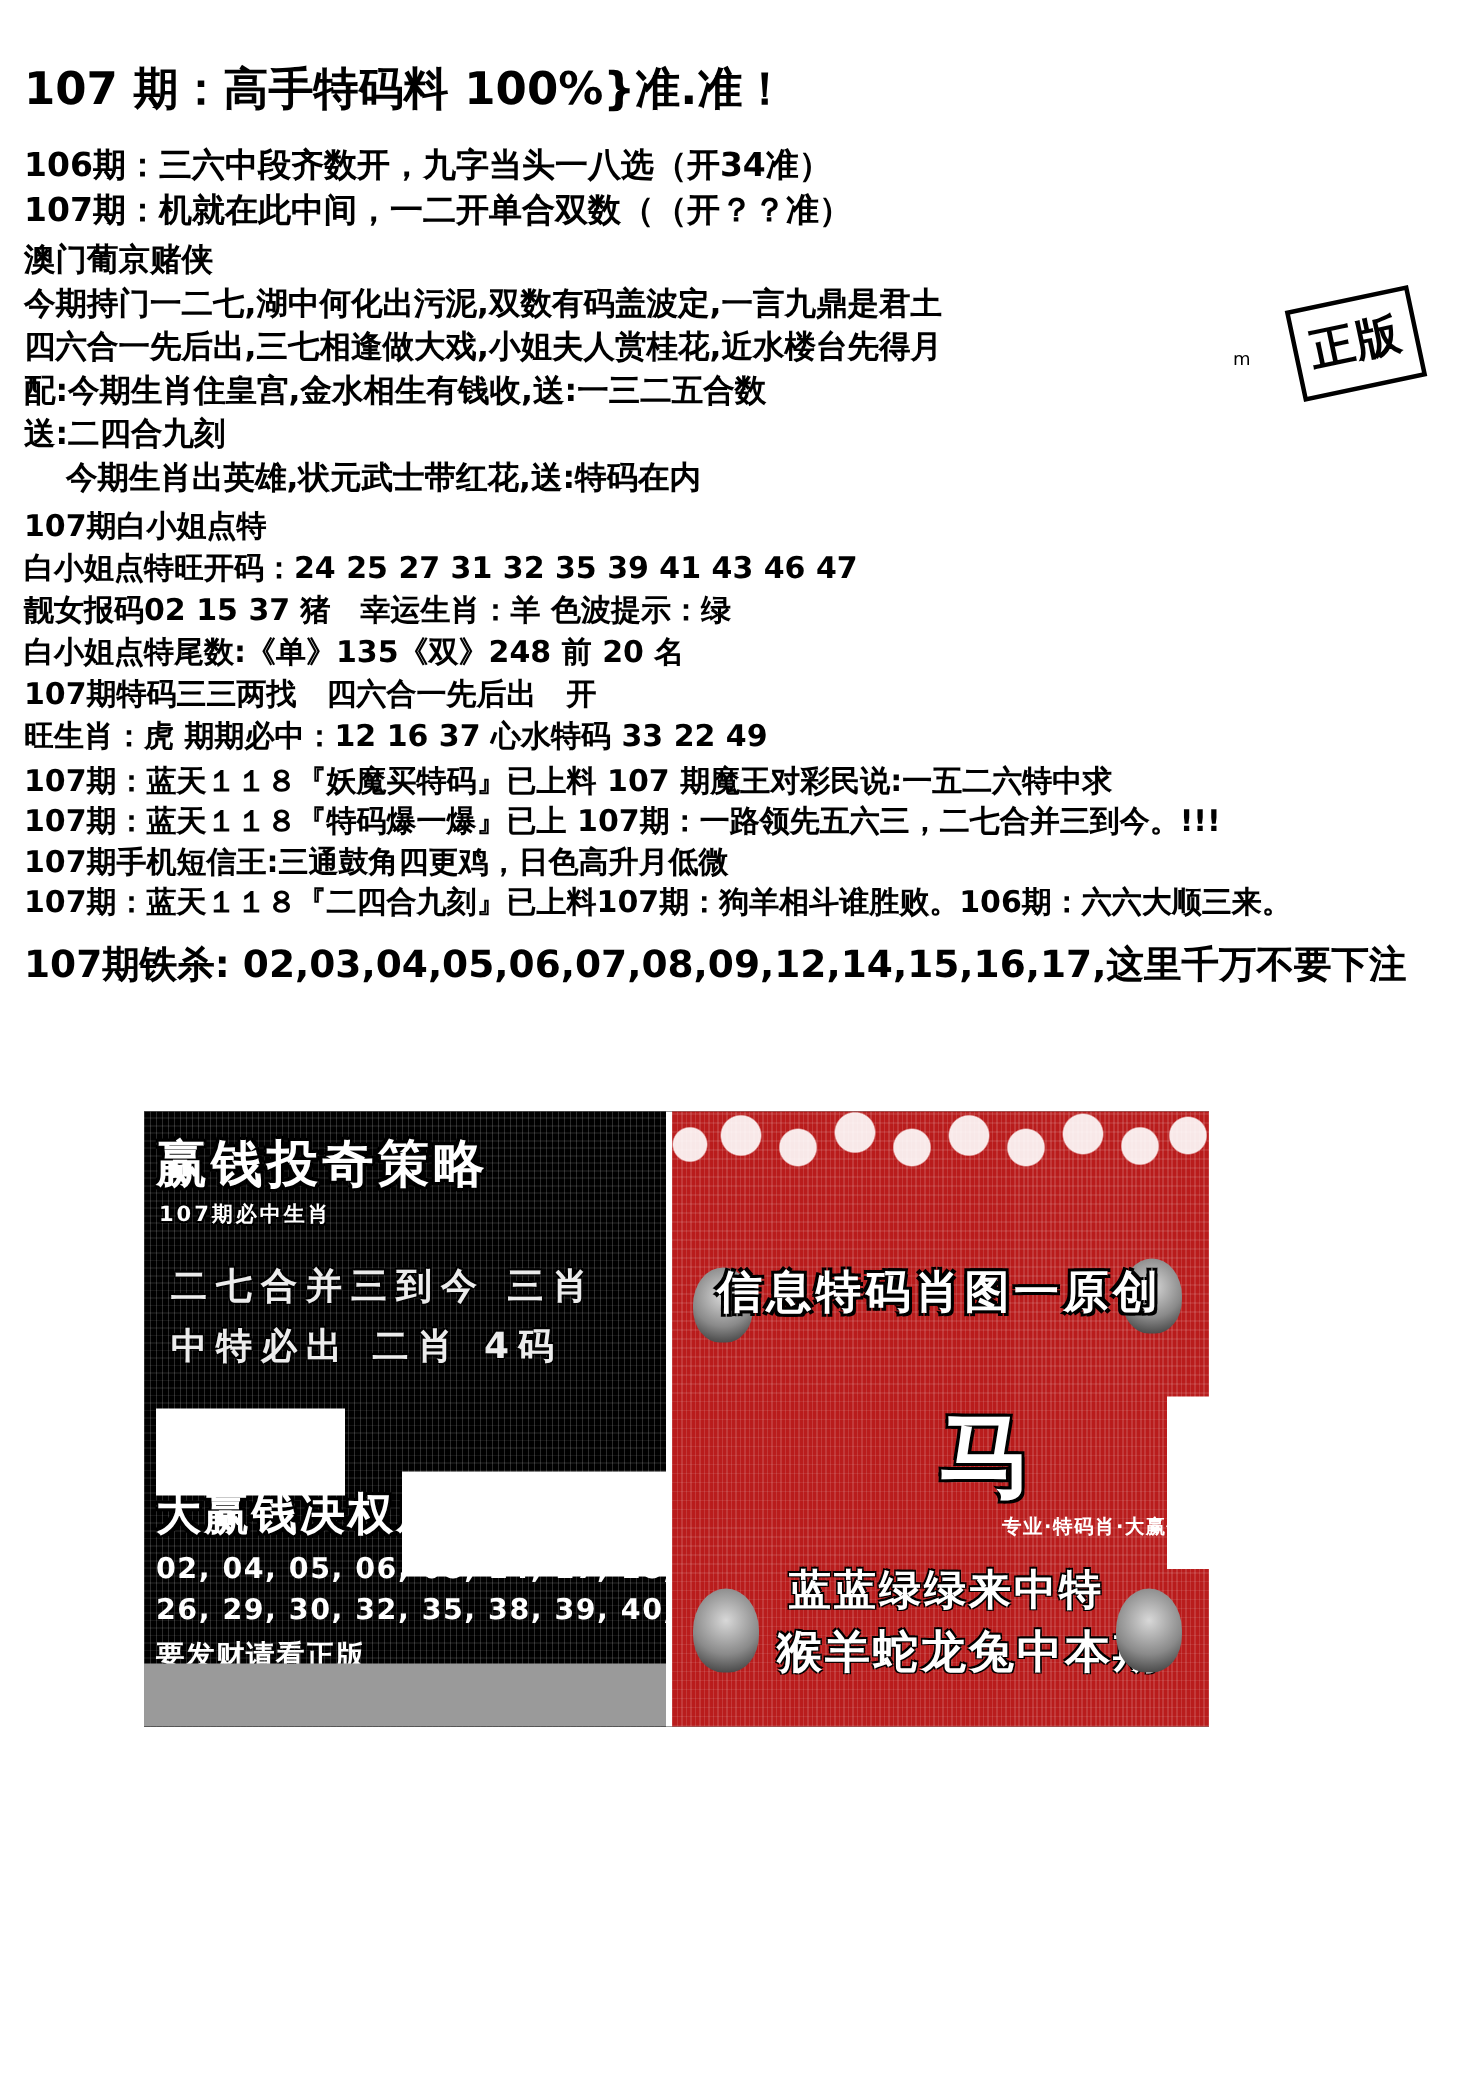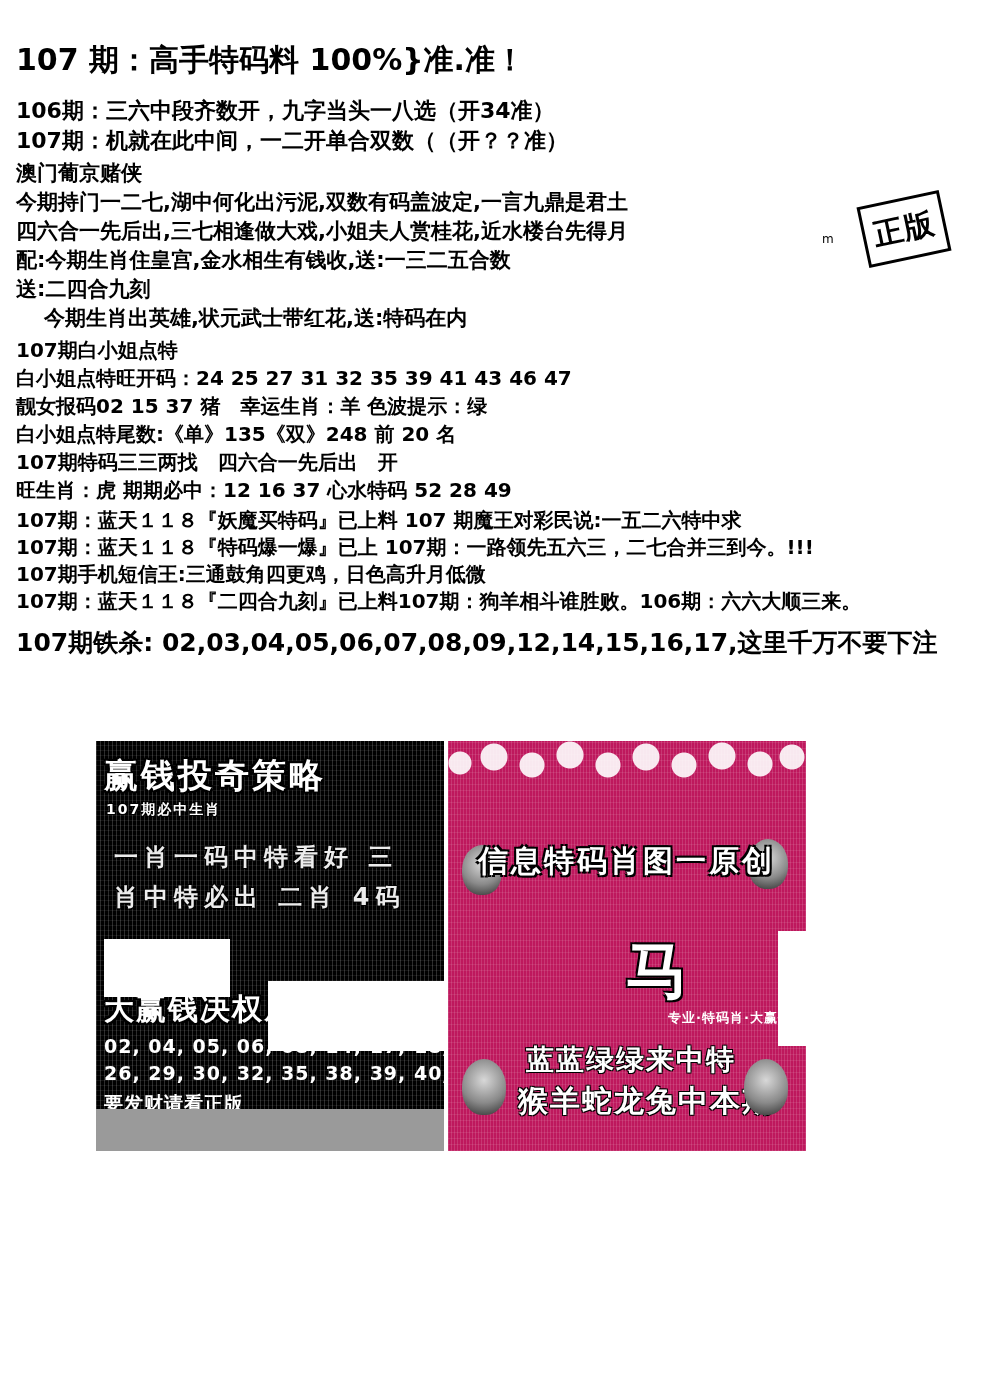--- a/index.html
+++ b/index.html
@@ -122,21 +122,21 @@
     width: 348px;
     height: 410px;
     background: #000;
     overflow: hidden;
     border-right: 4px solid #fff;
   }
   .img-right {
     position: relative;
     width: 358px;
     height: 410px;
-    background: #be185d;
+    background: #b91c1c;
     overflow: hidden;
   }
 
   .noise-left {
     position: absolute;
     inset: 0;
     background-image:
       repeating-linear-gradient(90deg, rgba(255,255,255,0.22) 0 1px, transparent 1px 4px),
       repeating-linear-gradient(0deg, rgba(255,255,255,0.10) 0 1px, transparent 1px 5px);
     opacity: 0.8;
@@ -362,21 +362,21 @@
     <div class="line l-mid">四六合一先后出,三七相逢做大戏,小姐夫人赏桂花,近水楼台先得月</div>
     <div class="line l-mid">配:今期生肖住皇宫,金水相生有钱收,送:一三二五合数</div>
     <div class="line l-mid">送:二四合九刻</div>
     <div class="line l-mid indent">今期生肖出英雄,状元武士带红花,送:特码在内</div>
 
     <div class="line l-small sp-top">107期白小姐点特</div>
     <div class="line l-small">白小姐点特旺开码：24 25 27 31 32 35 39 41 43 46 47</div>
     <div class="line l-small">靓女报码02 15 37 猪　幸运生肖：羊 色波提示：绿</div>
     <div class="line l-small">白小姐点特尾数:《单》135《双》248 前 20 名</div>
     <div class="line l-small">107期特码三三两找　四六合一先后出　开</div>
-    <div class="line l-small">旺生肖：虎 期期必中：12 16 37 心水特码 52 28 49</div>
+    <div class="line l-small">旺生肖：虎 期期必中：12 16 37 心水特码 33 22 49</div>
 
     <div class="line l-reg sp-top">107期：蓝天１１８『妖魔买特码』已上料 107 期魔王对彩民说:一五二六特中求</div>
     <div class="line l-reg">107期：蓝天１１８『特码爆一爆』已上 107期：一路领先五六三，二七合并三到今。!!!</div>
     <div class="line l-reg">107期手机短信王:三通鼓角四更鸡，日色高升月低微</div>
     <div class="line l-reg">107期：蓝天１１８『二四合九刻』已上料107期：狗羊相斗谁胜败。106期：六六大顺三来。</div>
 
     <div class="line l-kill">107期铁杀: 02,03,04,05,06,07,08,09,12,14,15,16,17,这里千万不要下注</div>
   </div>
 
   <div class="stamp-m">m</div>
@@ -385,21 +385,21 @@
       <span class="stamp-text">正版</span>
     </div>
   </div>
 
   <div class="images">
 
     <div class="img-left">
       <div class="noise-left"></div>
       <div class="banner-title">赢钱投奇策略</div>
       <div class="banner-sub">107期必中生肖</div>
-      <div class="scribble">一肖一码中特看好
+      <div class="scribble">二七合并三到今
 三肖中特必出
 二肖 4码</div>
       <div class="banner-mid">大赢钱决权威</div>
       <div class="numstrip">
         <div>02, 04, 05, 06, 08, 14, 17, 18, 20, 23</div>
         <div>26, 29, 30, 32, 35, 38, 39, 40, 43, 44</div>
       </div>
       <div class="note-left">要发财请看正版</div>
       <div class="white-block-a"></div>
       <div class="white-block-c"></div>

